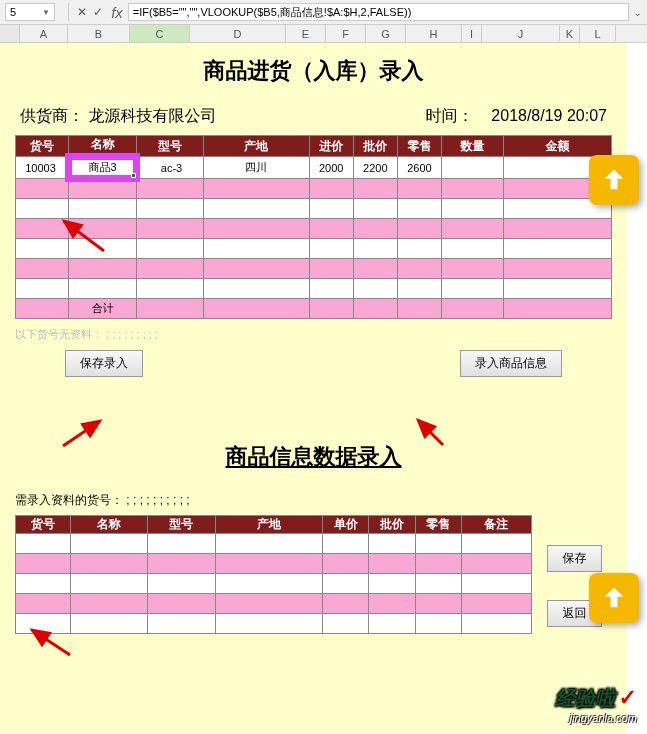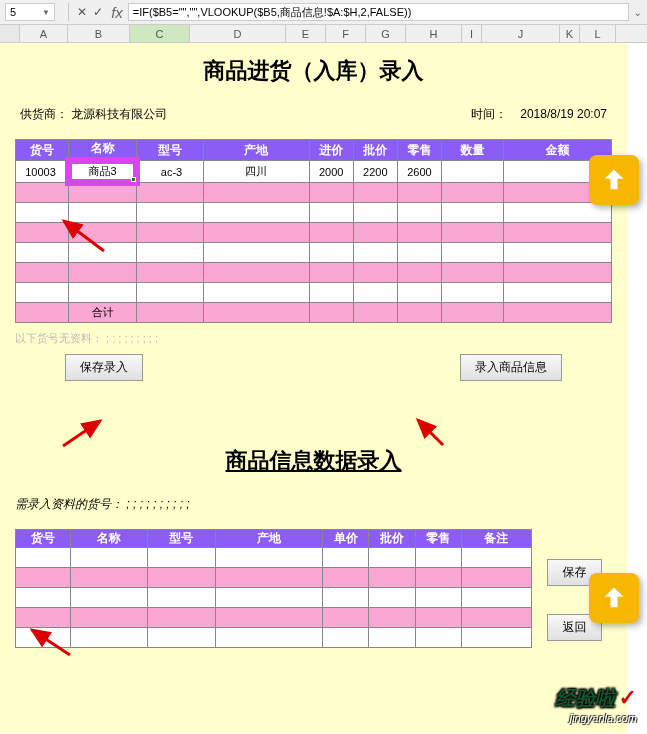--- a/index.html
+++ b/index.html
@@ -16,36 +16,36 @@
     
     .col-headers { display: flex; height: 18px; background: #f0f0f0; border-bottom: 1px solid #ccc; }
     .corner { width: 20px; border-right: 1px solid #ccc; background: #e8e8e8; }
     .col-h { border-right: 1px solid #ccc; text-align: center; font-size: 11px; color: #555; line-height: 18px; }
     .col-h.selected { background: #d0e8c0; }
     
     .sheet-area { position: relative; background: #ffffcc; width: 627px; height: 690px; }
     .sheet-inner { padding: 10px 15px; position: relative; }
     
     .title1 { text-align: center; font-size: 22px; font-weight: bold; margin: 3px 0 20px; }
-    .info-row { display: flex; justify-content: space-between; font-size: 12px; margin-bottom: 16px; padding: 0 5px; }
+    .info-row { display: flex; justify-content: space-between; font-size: 16px; margin-bottom: 8px; padding: 0 5px; }
     
     .grid { border-collapse: collapse; width: 100%; }
-    .grid th { background: #8b5cf6; color: #fff; border: 1px solid #888; text-align: center; font-size: 12px; font-weight: bold; height: 18px; }
+    .grid th { background: #7f1d1d; color: #fff; border: 1px solid #888; text-align: center; font-size: 12px; font-weight: bold; height: 18px; }
     .grid td { border: 1px solid #888; height: 20px; text-align: center; font-size: 11px; background: #fff; }
     .grid tr.alt td { background: #f9a8d4; }
     .grid td.selected { border: 7px solid #d946ef; background: #fff; position: relative; }
     .cell-handle { position: absolute; right: -3px; bottom: -3px; width: 5px; height: 5px; background: #1a7a1a; border: 1px solid #fff; }
     
     .note { font-size: 11px; color: #bbb; margin: 8px 0; }
     
     .btn-row { display: flex; justify-content: space-between; padding: 0 50px; margin-top: 5px; }
     .ui-btn { background: linear-gradient(#f8f8f8, #e0e0e0); border: 1px solid #999; padding: 4px 14px; font-size: 12px; cursor: pointer; font-family: inherit; }
     
     .title2 { text-align: center; font-size: 22px; font-weight: bold; margin: 65px 0 20px; text-decoration: underline; }
-    .note2 { font-size: 12px; margin-bottom: 16px; font-style: italic; }
+    .note2 { font-size: 12px; margin-bottom: 6px; }
     
     .arrow { position: absolute; pointer-events: none; }
     .arrow svg { display: block; }
     
     .upload-btn { position: absolute; width: 50px; height: 50px; background: #f5b700; border-radius: 8px; display: flex; align-items: center; justify-content: center; box-shadow: 3px 3px 6px rgba(0,0,0,0.3); }
     .upload-btn svg { width: 28px; height: 28px; }
     
     .watermark { position: absolute; right: 10px; bottom: 10px; text-align: right; }
     .wm-main { font-size: 20px; font-weight: bold; color: #14532d; font-style: italic; text-shadow: 1px 1px 2px #000, -1px -1px 2px #000, 1px -1px 2px #000, -1px 1px 2px #000; }
     .wm-check { color: #d00; font-size: 22px; font-weight: bold; }

